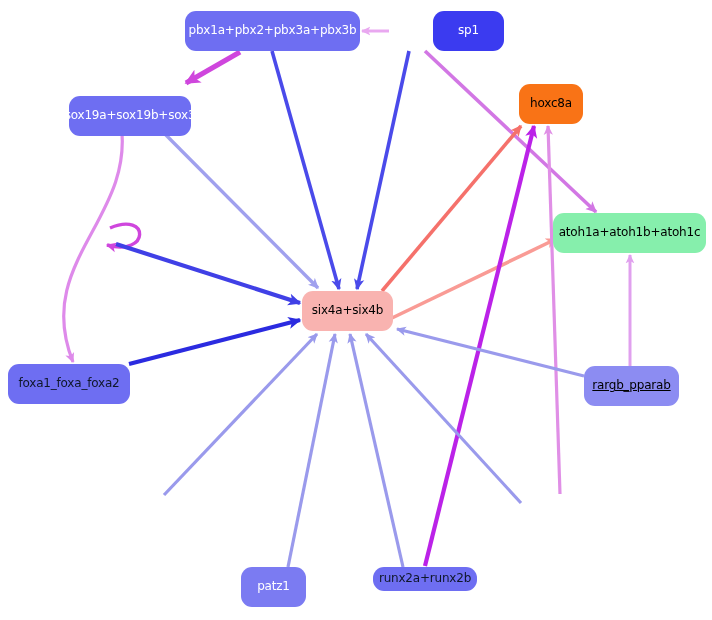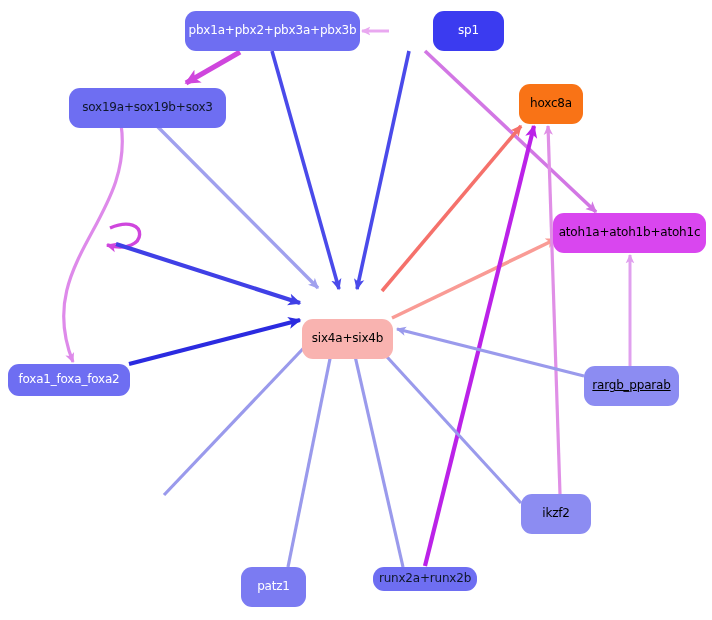--- a/index.html
+++ b/index.html
@@ -99,40 +99,37 @@
       <line x1="560" y1="494" x2="548" y2="126" stroke="#e08fe6" stroke-width="3.2" stroke-linecap="butt" marker-end="url(#mk17)"></line>
       <line x1="584" y1="376" x2="397" y2="329" stroke="#9a9aec" stroke-width="3.2" stroke-linecap="butt" marker-end="url(#mk18)"></line>
       <line x1="630" y1="366" x2="630" y2="255" stroke="#e0a0ee" stroke-width="3" stroke-linecap="butt" marker-end="url(#mk19)"></line>
     </svg>
 <div class="node" style="left: 185px; top: 11px; width: 175px; height: 40px; background: rgb(110, 110, 242); color: rgb(255, 255, 255); font-size: 12px;">
       <span>pbx1a+pbx2+pbx3a+pbx3b</span>
     </div>
     <div class="node" style="left: 389px; top: 11px; width: 71px; height: 40px; background: rgb(59, 59, 240); color: rgb(255, 255, 255); font-size: 12px; margin-left: 44px;">
       <span>sp1</span>
     </div>
-    <div class="node" style="left: 69px; top: 88px; width: 157px; height: 40px; background: rgb(110, 110, 242); color: #0f172a; font-size: 12px;">
+    <div class="node" style="left: 69px; top: 96px; width: 122px; height: 40px; background: rgb(110, 110, 242); color: #ffffff; font-size: 12px;">
       <span>sox19a+sox19b+sox3</span>
     </div>
     <div class="node" style="left: 519px; top: 84px; width: 64px; height: 40px; background: #f97316; color: rgb(0, 0, 0); font-size: 12px;">
       <span>hoxc8a</span>
     </div>
-    <div class="node" style="left: 553px; top: 213px; width: 153px; height: 40px; background: #d946ef; color: rgb(0, 0, 0); font-size: 12px;">
+    <div class="node" style="left: 553px; top: 213px; width: 153px; height: 40px; background: #86efac; color: rgb(0, 0, 0); font-size: 12px;">
       <span>atoh1a+atoh1b+atoh1c</span>
     </div>
-    <div class="node" style="left: 302px; top: 291px; width: 91px; height: 40px; background: rgb(249, 179, 176); color: rgb(0, 0, 0); font-size: 12px; margin-top: 28px;">
+    <div class="node" style="left: 302px; top: 291px; width: 91px; height: 40px; background: rgb(249, 179, 176); color: rgb(0, 0, 0); font-size: 12px;">
       <span>six4a+six4b</span>
     </div>
-    <div class="node" style="left: 8px; top: 364px; width: 122px; height: 32px; background: rgb(110, 110, 242); color: #ffffff; font-size: 12px;">
+    <div class="node" style="left: 8px; top: 364px; width: 122px; height: 40px; background: rgb(110, 110, 242); color: #0f172a; font-size: 12px;">
       <span>foxa1_foxa_foxa2</span>
     </div>
     <div class="node" style="left: 584px; top: 366px; width: 95px; height: 40px; background: rgb(140, 140, 242); color: rgb(0, 0, 0); font-size: 12px; text-decoration: underline;">
       <span>rargb_pparab</span>
-    </div>
-    <div class="node" style="left: 521px; top: 494px; width: 70px; height: 40px; background: rgb(140, 140, 242); color: rgb(0, 0, 0); font-size: 12px;">
-      <span>ikzf2</span>
     </div>
     <div class="node" style="left: 241px; top: 567px; width: 65px; height: 40px; background: rgb(123, 123, 242); color: rgb(255, 255, 255); font-size: 12px;">
       <span>patz1</span>
     </div>
     <div class="node" style="left: 373px; top: 567px; width: 104px; height: 24px; background: rgb(110, 110, 242); color: #0f172a; font-size: 12px;">
       <span>runx2a+runx2b</span>
     </div>
   </div>
 
 </body></html>

